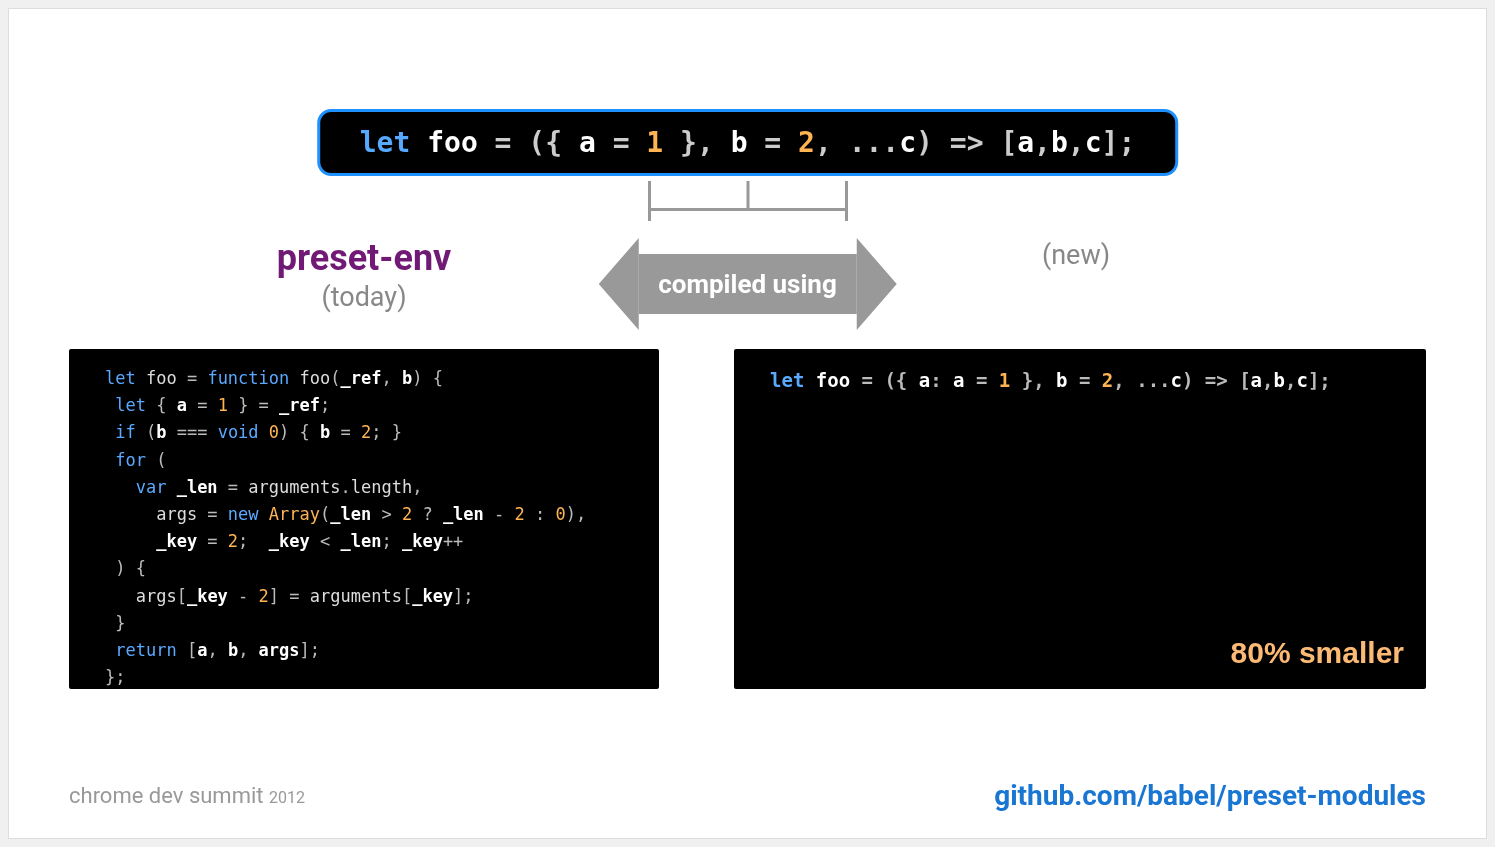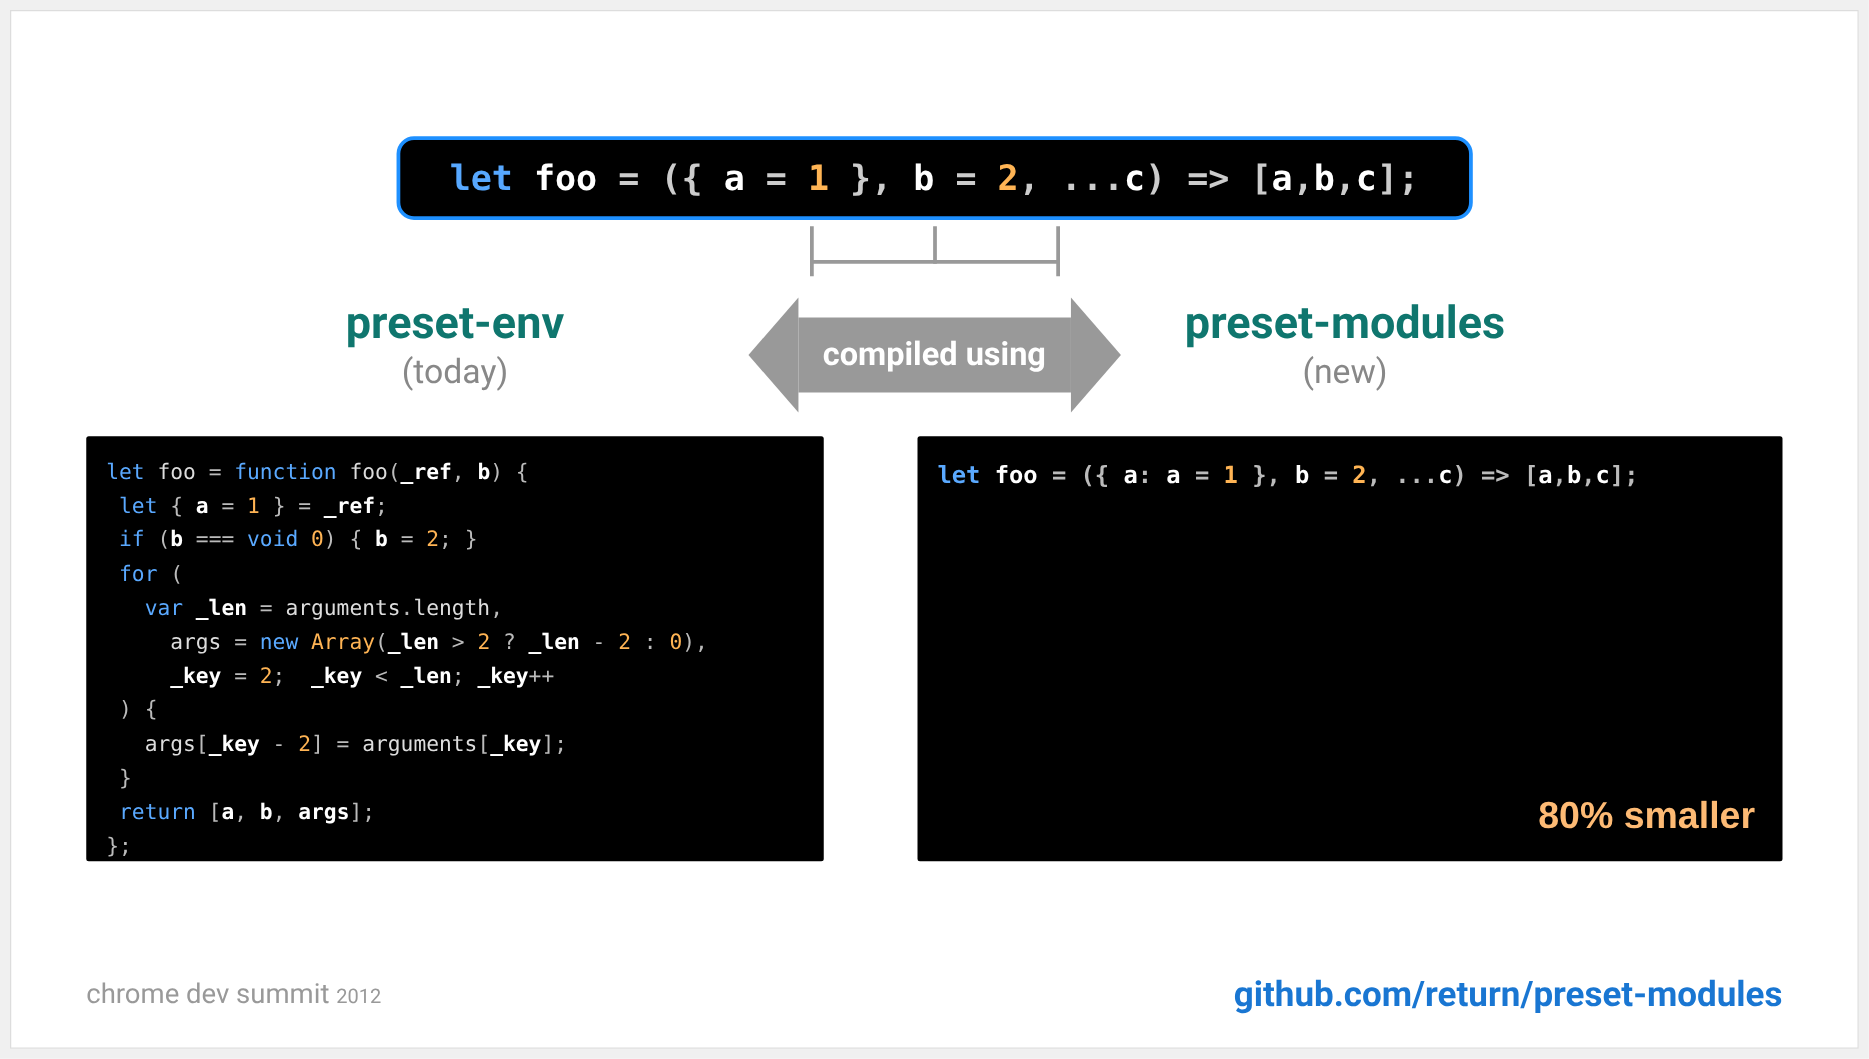--- a/index.html
+++ b/index.html
@@ -105,36 +105,36 @@
     position: absolute;
     top: 228px;
     text-align: center;
   }
   .col-left  { left: 60px;  width: 590px; }
   .col-right { right: 60px; width: 700px; }
 
   .col-title {
     font-size: 36px;
     font-weight: 700;
-    color: #0f766e;
+    color: #701a75;
   }
   .col-sub {
     font-size: 27px;
     color: #888;
     margin-top: 2px;
   }
 
   .code-block {
     background: #000;
     color: #fff;
     font-family: "SF Mono", Menlo, Consolas, monospace;
     font-size: 17px;
     line-height: 1.6;
     text-align: left;
-    padding: 16px 16px;
+    padding: 16px 36px;
     border-radius: 2px;
     position: absolute;
     top: 340px;
     height: 340px;
     overflow: hidden;
   }
   .code-left  { left: 60px;  width: 590px; }
   .code-right { right: 60px; width: 692px; font-size: 19px; font-weight: 600; }
 
   .badge {
@@ -196,28 +196,27 @@
     <div class="arrow-body">compiled using</div>
     <div class="arrow-head-r"></div>
   </div>
 
   <div class="col-left">
     <div class="col-title">preset-env</div>
     <div class="col-sub">(today)</div>
   </div>
 
   <div class="col-right">
-    <div class="col-title">preset-modules</div>
     <div class="col-sub">(new)</div>
   </div>
 
   <pre class="code-block code-left"><div><span class="kw">let </span><span class="dim">foo </span><span class="pun">= </span><span class="kw">function </span><span class="dim">foo</span><span class="pun">(</span><span class="id">_ref</span><span class="pun">, </span><span class="id">b</span><span class="pun">) {</span></div><div><span class="kw"> let </span><span class="pun">{ </span><span class="id">a </span><span class="pun">= </span><span class="num">1 </span><span class="pun">} = </span><span class="id">_ref</span><span class="pun">;</span></div><div><span class="kw"> if </span><span class="pun">(</span><span class="id">b </span><span class="pun">=== </span><span class="kw">void </span><span class="num">0</span><span class="pun">) { </span><span class="id">b </span><span class="pun">= </span><span class="num">2</span><span class="pun">; }</span></div><div><span class="kw"> for </span><span class="pun">(</span></div><div><span class="kw">   var </span><span class="id">_len </span><span class="pun">= </span><span class="dim">arguments</span><span class="pun">.</span><span class="dim">length</span><span class="pun">,</span></div><div><span class="dim">     args </span><span class="pun">= </span><span class="kw">new </span><span class="num">Array</span><span class="pun">(</span><span class="id">_len </span><span class="pun">&gt; </span><span class="num">2 </span><span class="pun">? </span><span class="id">_len </span><span class="pun">- </span><span class="num">2 </span><span class="pun">: </span><span class="num">0</span><span class="pun">),</span></div><div><span class="id">     _key </span><span class="pun">= </span><span class="num">2</span><span class="pun">;  </span><span class="id">_key </span><span class="pun">&lt; </span><span class="id">_len</span><span class="pun">; </span><span class="id">_key</span><span class="pun">++</span></div><div><span class="pun"> ) {</span></div><div><span class="dim">   args</span><span class="pun">[</span><span class="id">_key </span><span class="pun">- </span><span class="num">2</span><span class="pun">] = </span><span class="dim">arguments</span><span class="pun">[</span><span class="id">_key</span><span class="pun">];</span></div><div><span class="pun"> }</span></div><div><span class="kw"> return </span><span class="pun">[</span><span class="id">a</span><span class="pun">, </span><span class="id">b</span><span class="pun">, </span><span class="id">args</span><span class="pun">];</span></div><div><span class="pun">};</span></div></pre>
 
   <pre class="code-block code-right"><div><span class="kw">let </span><span class="id">foo </span><span class="pun">= ({ </span><span class="id">a</span><span class="pun">: </span><span class="id">a </span><span class="pun">= </span><span class="num">1 </span><span class="pun">}, </span><span class="id">b </span><span class="pun">= </span><span class="num">2</span><span class="pun">, ...</span><span class="id">c</span><span class="pun">) =&gt; [</span><span class="id">a</span><span class="pun">,</span><span class="id">b</span><span class="pun">,</span><span class="id">c</span><span class="pun">];</span></div><div class="badge">80% smaller</div></pre>
 
   <div class="footer-left">
     <span>chrome dev summit</span>
     <span class="year">2012</span>
   </div>
 
-  <div class="footer-right">github.com/return/preset-modules</div>
+  <div class="footer-right">github.com/babel/preset-modules</div>
 
 </div>
 
 </body></html>

